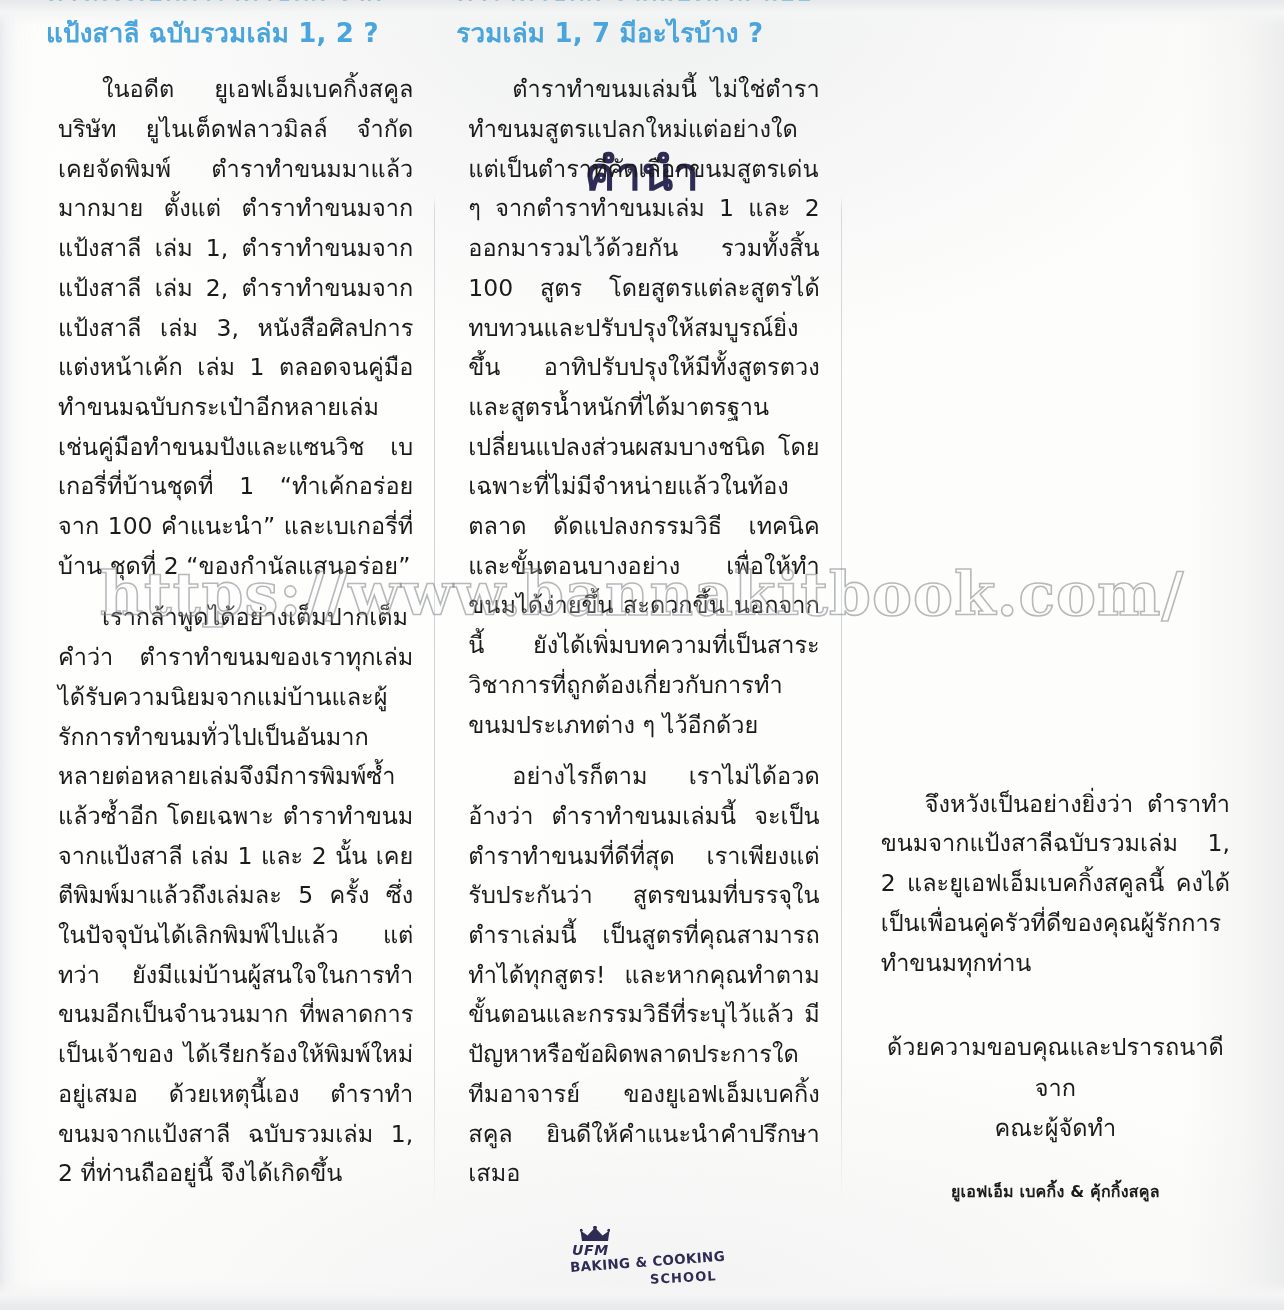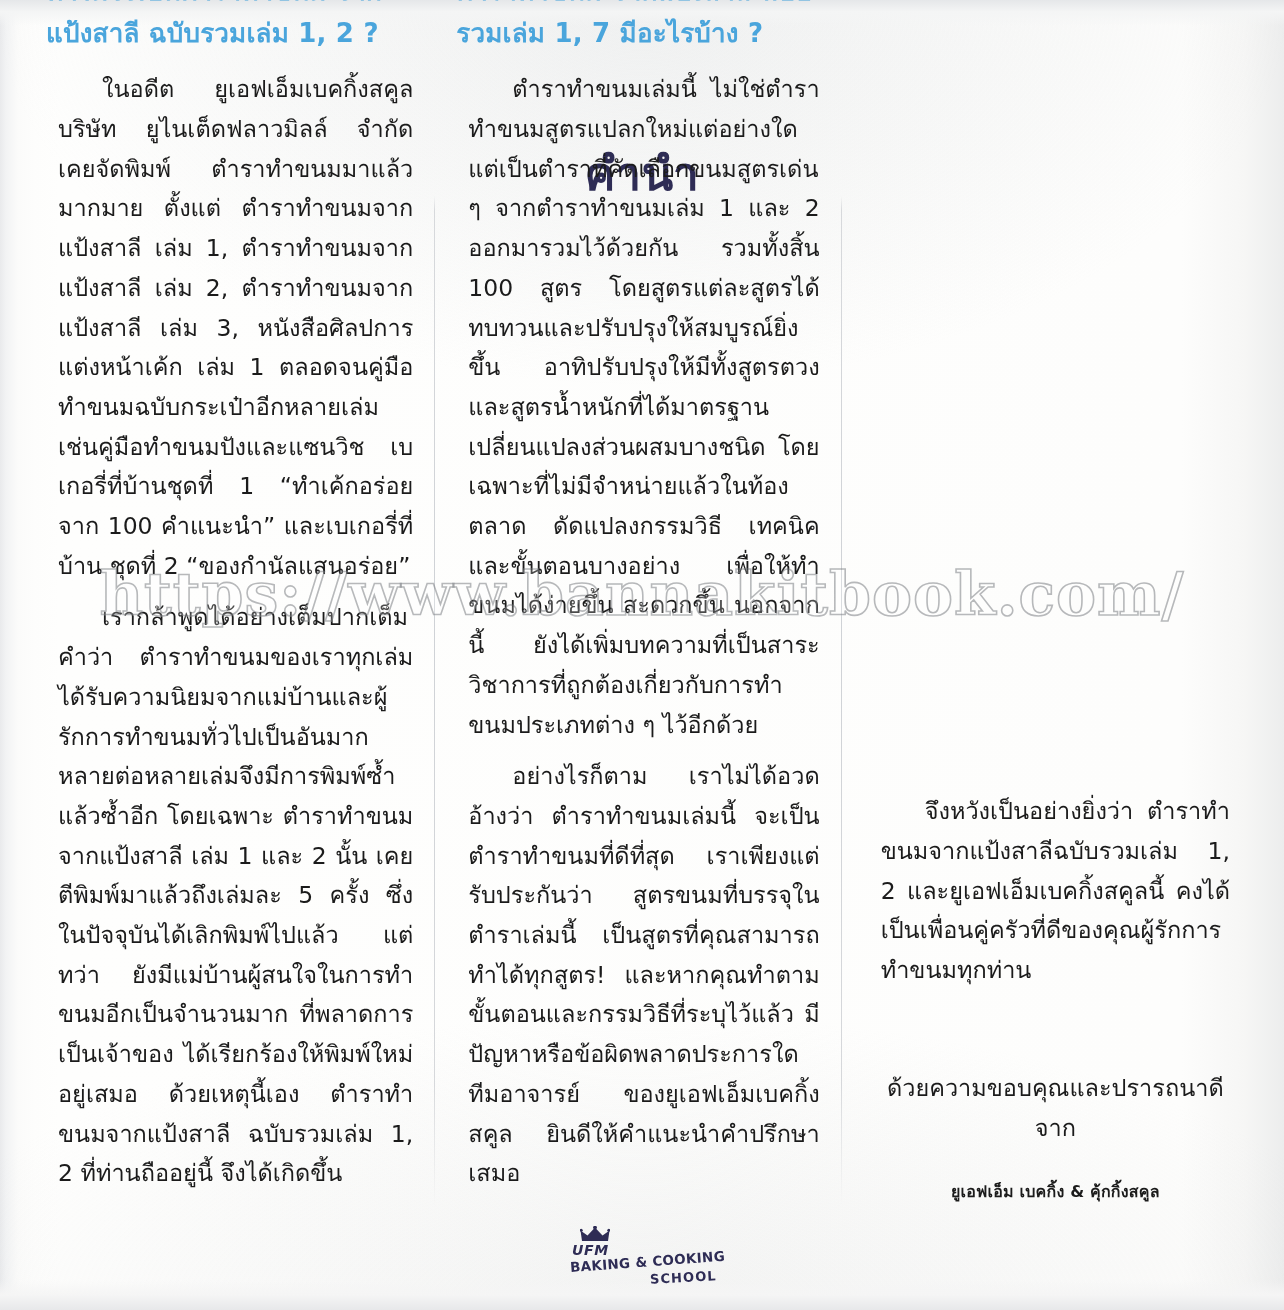--- a/index.html
+++ b/index.html
@@ -120,21 +120,21 @@
     text-align: justify;
     text-justify: inter-word;
     text-indent: 44px;
     font-weight: 400;
   }
   .col-body p + p { margin-top: 4px; }
 
   .col-3 .col-body p { text-indent: 44px; }
 
   .closing-block {
-    margin-top: 77px;
+    margin-top: 44px;
     text-align: center;
     font-size: 23.5px;
     line-height: 1.72;
     color: #1b1b1b;
   }
   .closing-block .sign-gap { height: 30px; }
   .closing-block .org {
     font-weight: 700;
     font-size: 16px;
     letter-spacing: .2px;
@@ -253,20 +253,21 @@
     <div class="col-divider"></div>
 
     <div class="col col-3">
       <div class="col-body">
         <p>จึงหวังเป็นอย่างยิ่งว่า ตำราทำขนมจากแป้งสาลีฉบับรวมเล่ม 1, 2 และยูเอฟเอ็มเบคกิ้งสคูลนี้ คงได้เป็นเพื่อนคู่ครัวที่ดีของคุณผู้รักการทำขนมทุกท่าน</p>
       </div>
 
       <div class="closing-block">
         <div>ด้วยความขอบคุณและปรารถนาดี</div>
         <div>จาก</div>
+        <div>คณะผู้จัดทำ</div>
         <div class="sign-gap"></div>
         <div class="org">ยูเอฟเอ็ม เบคกิ้ง &amp; คุ้กกิ้งสคูล</div>
       </div>
     </div>
 
   </div>
 
   <div class="watermark">https://www.bannakitbook.com/</div>
 
   <div class="footer-logo">

